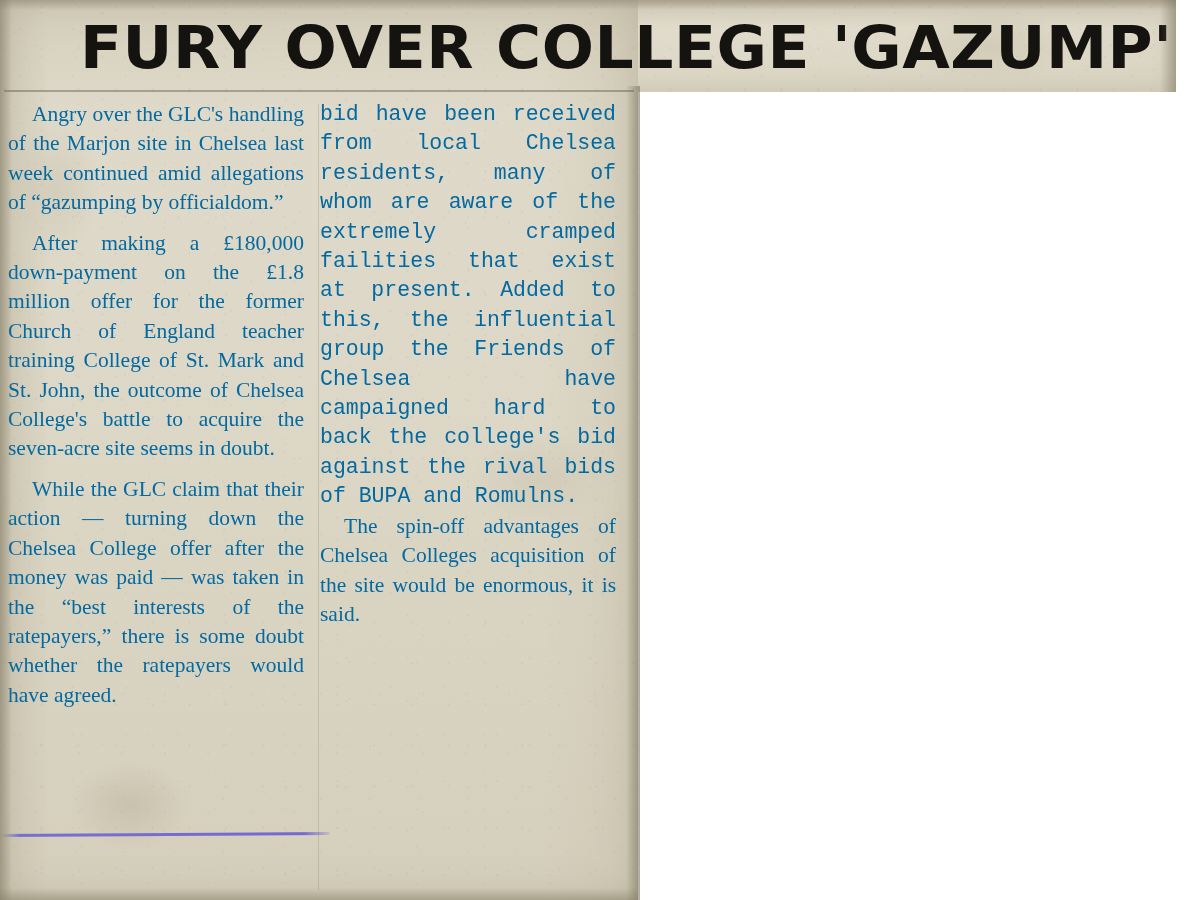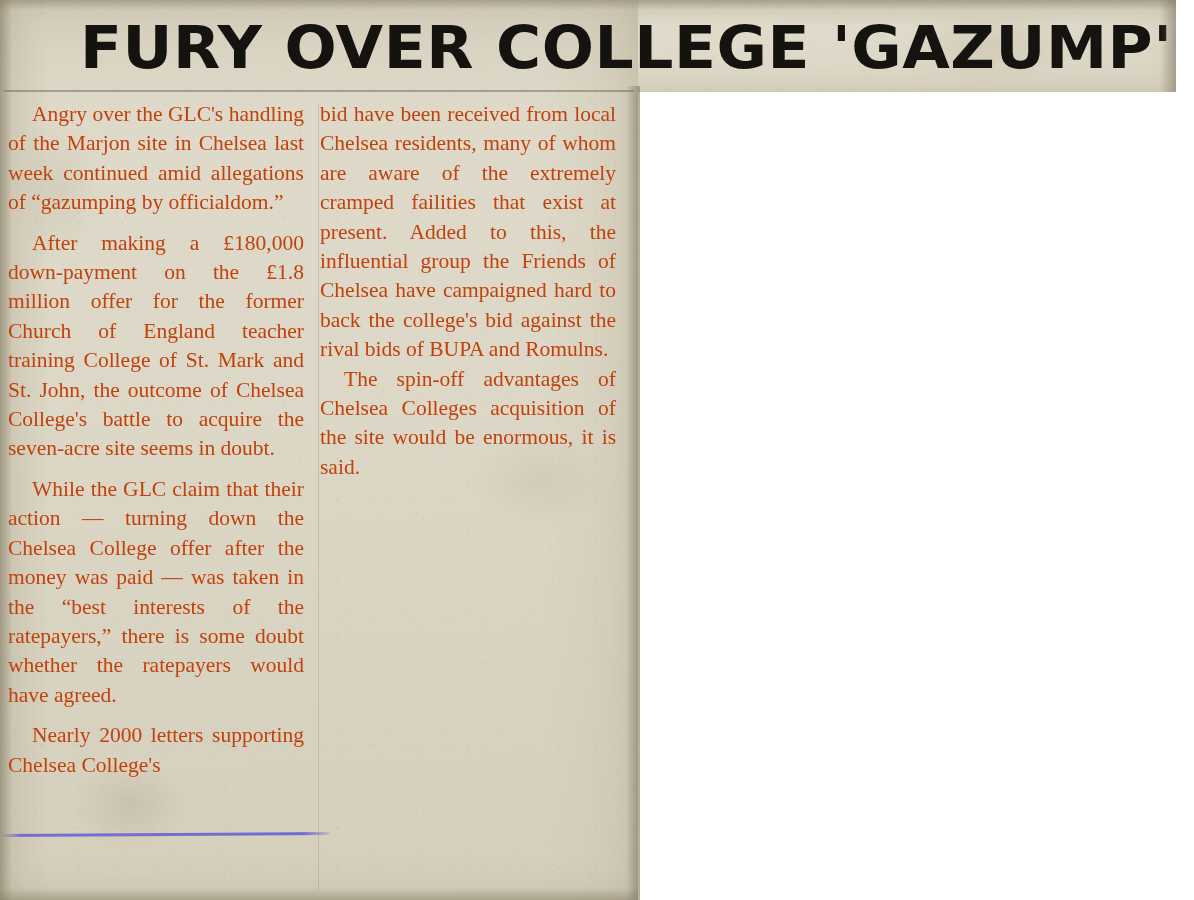--- a/index.html
+++ b/index.html
@@ -121,37 +121,37 @@
     position: absolute;
     left: 8px;
     top: 100px;
     width: 624px;
     height: 792px;
     display: flex;
     gap: 16px;
   }
   .col {
     width: 296px;
-    color: #c2410c;
+    color: #0369a1;
     font-family: "Liberation Serif", serif;
     font-size: 21.5px;
     line-height: 29.4px;
     text-align: justify;
     text-justify: inter-word;
     hyphens: manual;
   }
   .col p {
     margin: 0;
     text-indent: 24px;
   }
   .col p + p {
     margin-top: 11px;
   }
   .col.col2 p + p { margin-top: 0; font-family: Liberation Serif, serif; }
-  .col.col2 p:first-child { text-indent: 0; }
+  .col.col2 p:first-child { text-indent: 0; font-family: Liberation Mono, monospace; }
 
   
   .col-rule {
     position: absolute;
     left: 318px;
     top: 104px;
     width: 1px;
     height: 786px;
     background: rgba(90,82,64,0.18);
   }
@@ -221,21 +221,20 @@
 
   <div class="rule-under-head"></div>
   <div class="col-rule"></div>
 
   <div class="columns">
 
     <div class="col col1">
       <p>Angry over the GLC's handling of the Marjon site in Chelsea last week continued amid allegations of “gazumping by officialdom.”</p>
       <p>After making a £180,000 down-payment on the £1.8 million offer for the former Church of England teacher training College of St. Mark and St. John, the outcome of Chelsea College's battle to acquire the seven-acre site seems in doubt.</p>
       <p>While the GLC claim that their action — turning down the Chelsea College offer after the money was paid — was taken in the “best interests of the ratepayers,” there is some doubt whether the ratepayers would have agreed.</p>
-      <p>Nearly 2000 letters supporting Chelsea College's</p>
     </div>
 
     <div class="col col2">
       <p>bid have been received from local Chelsea residents, many of whom are aware of the extremely cramped failities that exist at present. Added to this, the influential group the Friends of Chelsea have campaigned hard to back the college's bid against the rival bids of BUPA and Romulns.</p>
       <p>The spin-off advantages of Chelsea Colleges acquisition of the site would be enormous, it is said.</p>
     </div>
 
   </div>
 
   <div class="pen-underline"></div>

